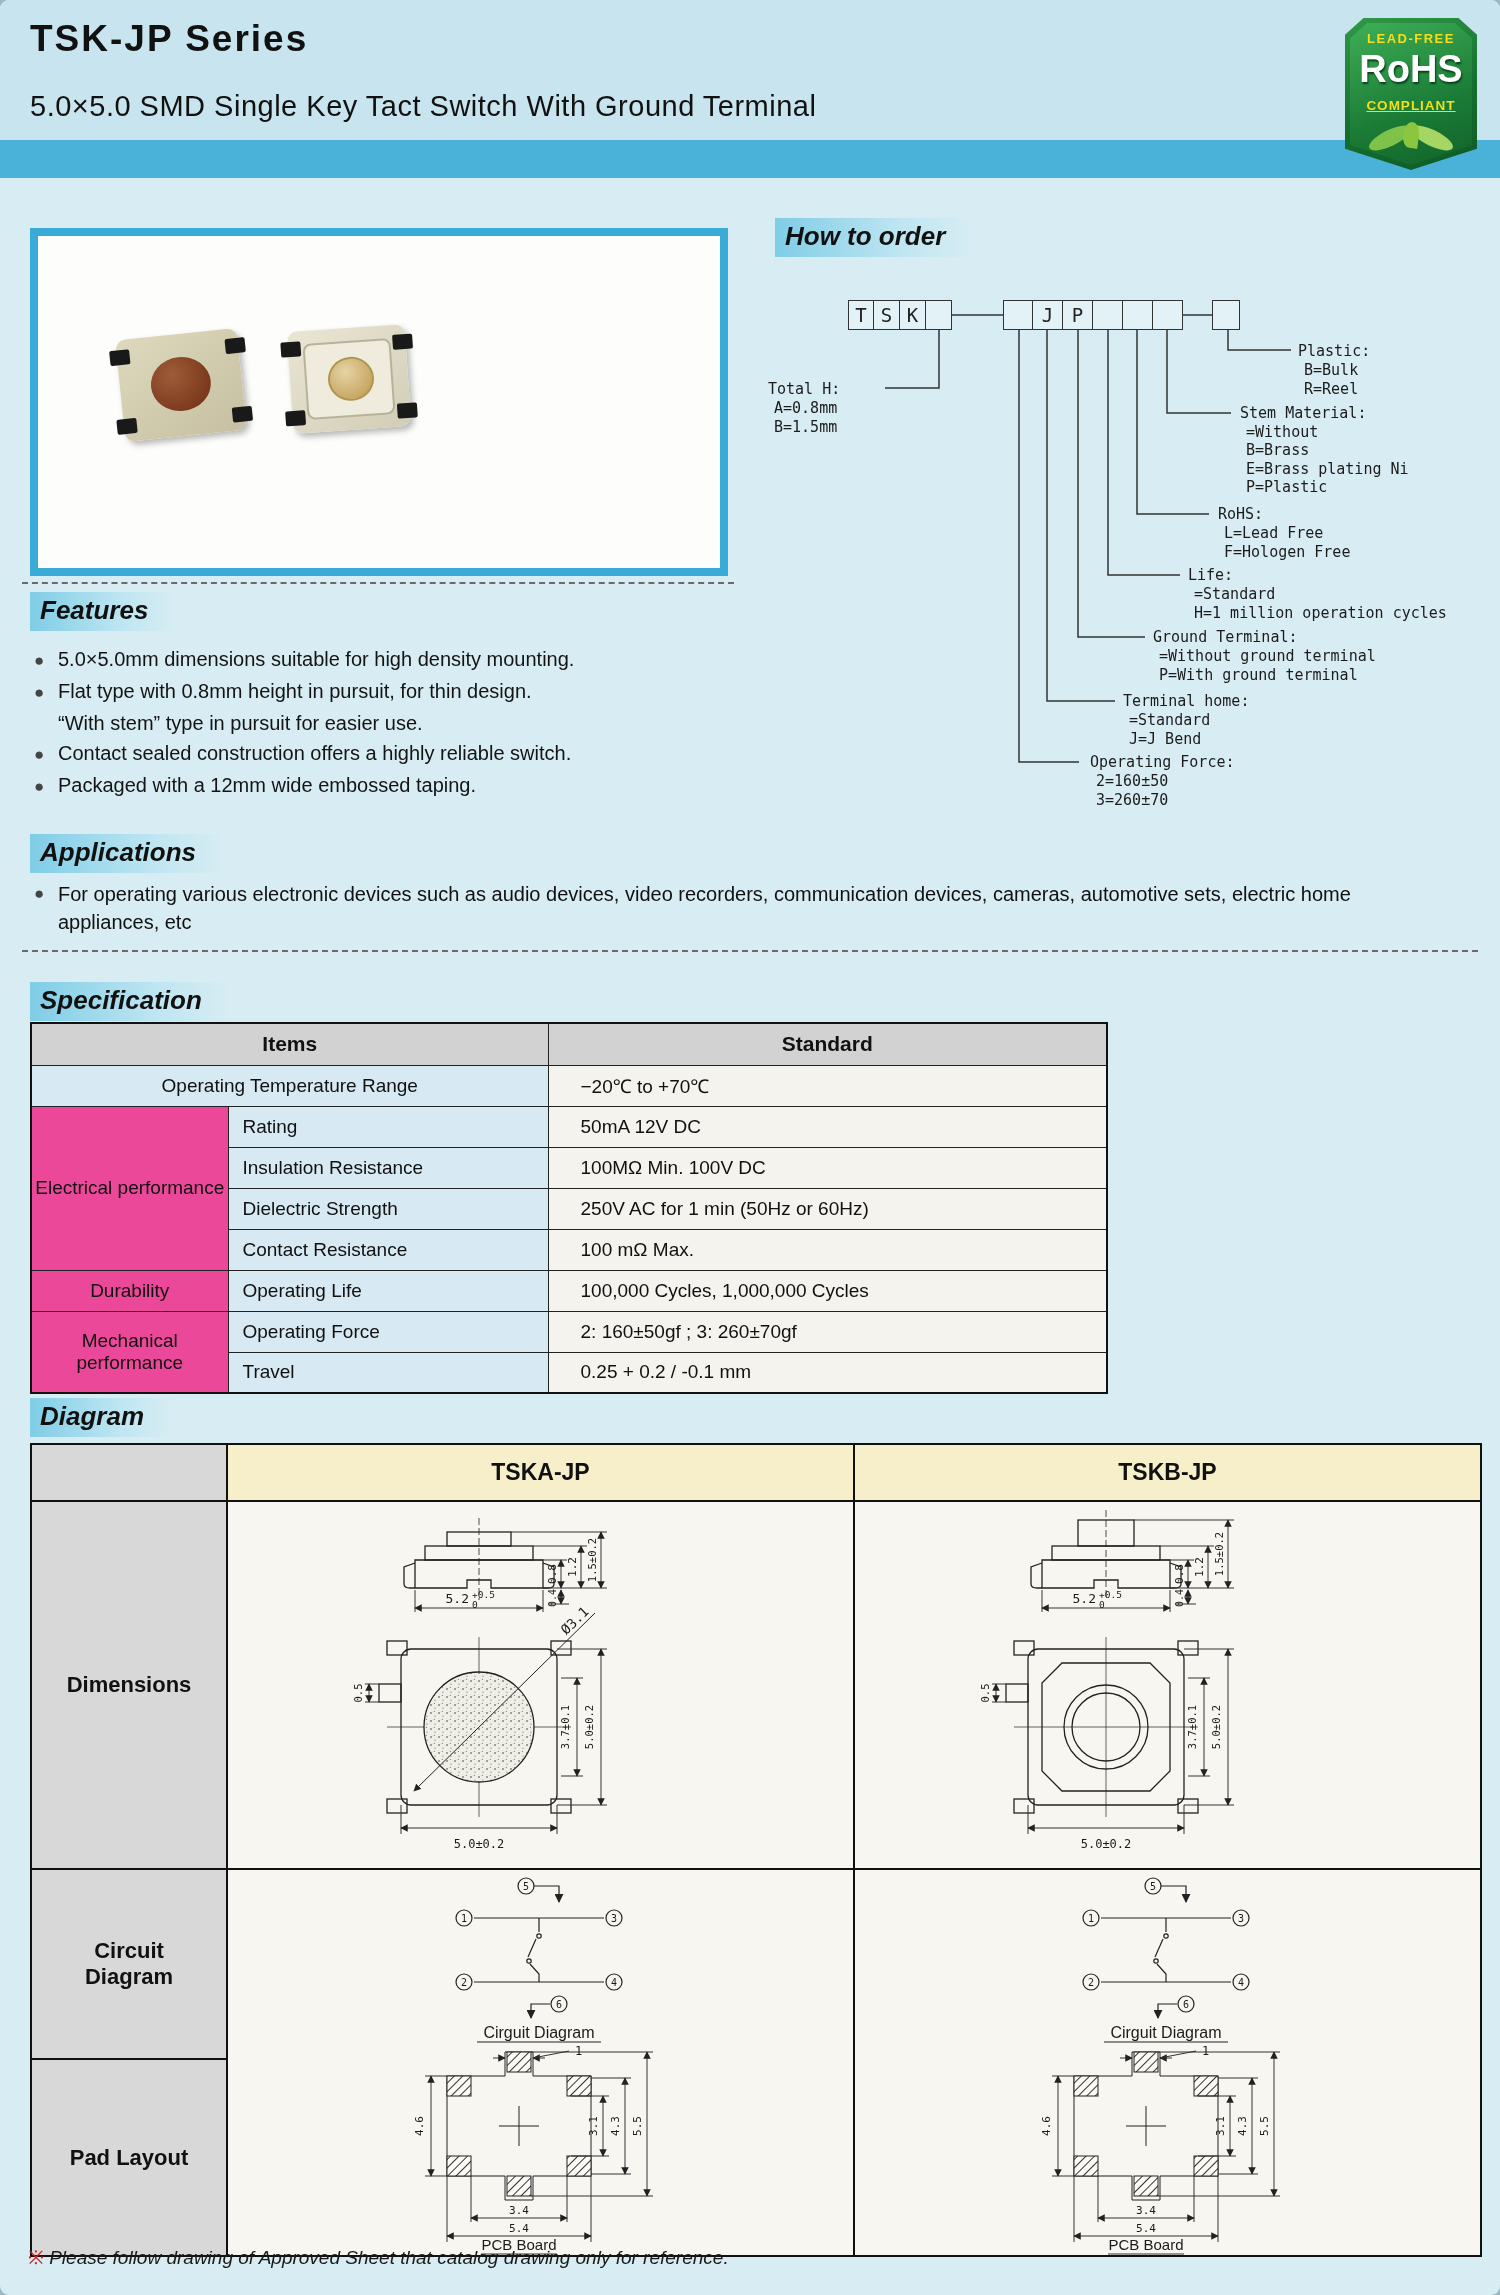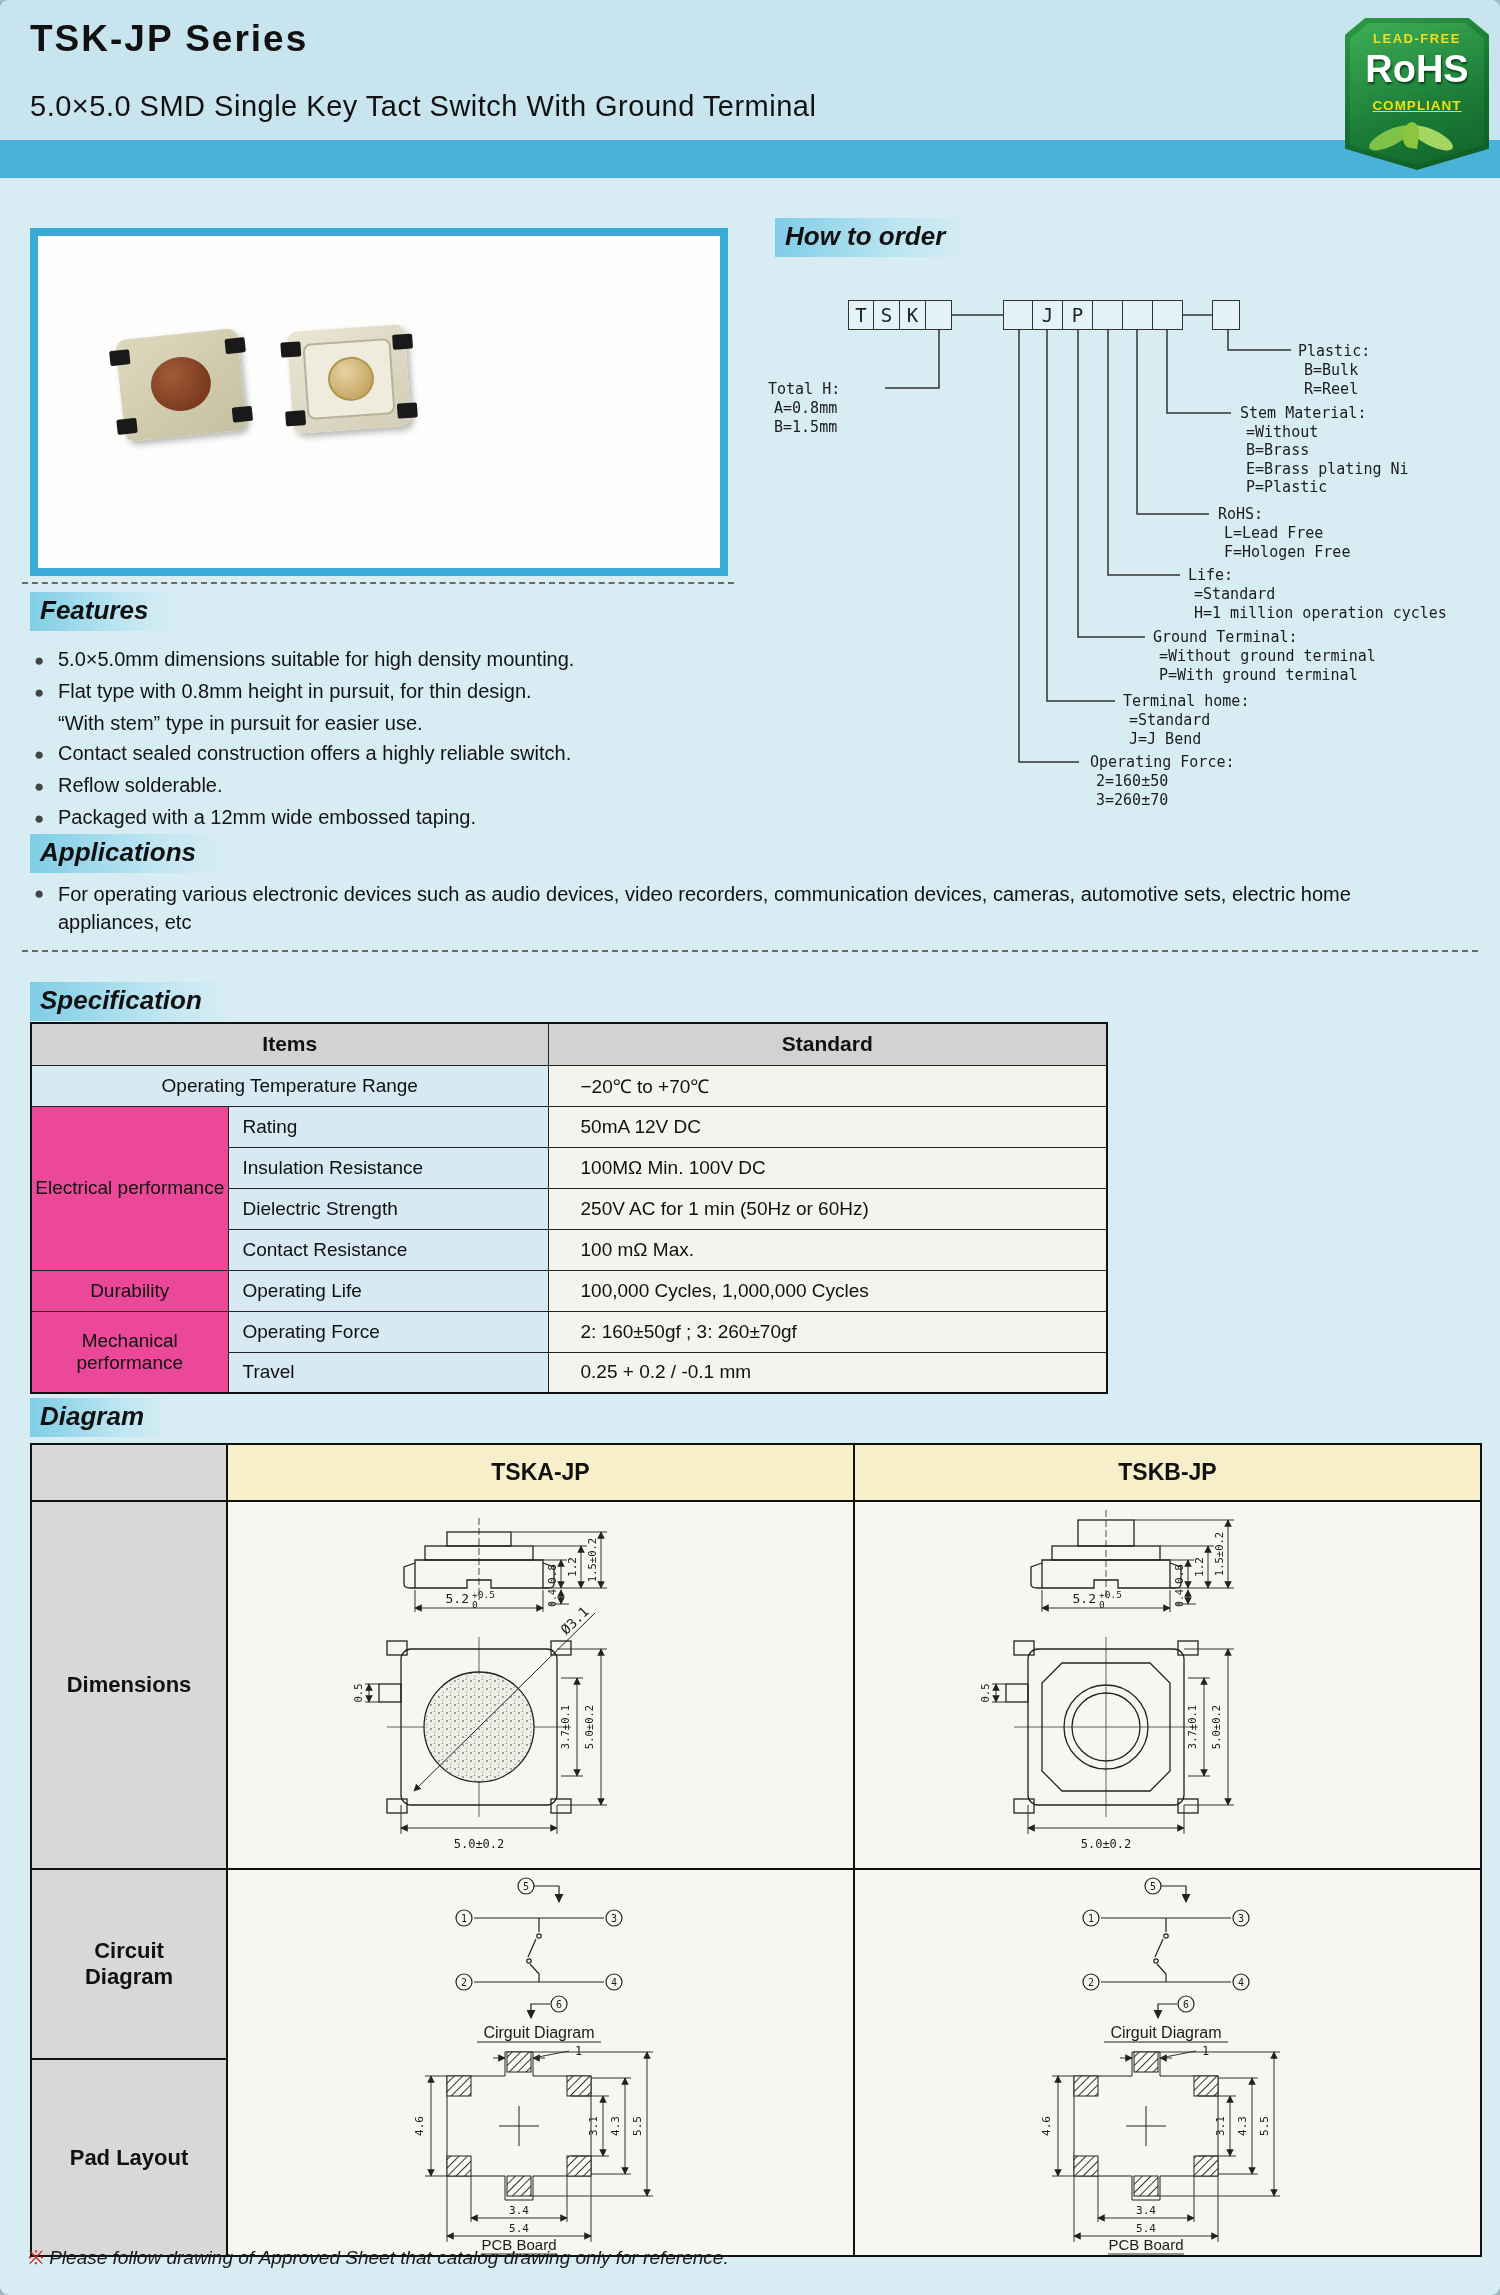--- a/index.html
+++ b/index.html
@@ -6,21 +6,21 @@
   #page{position:relative;width:1500px;height:2295px;background:#d7ecf3;overflow:hidden;
         font-family:"Liberation Sans",sans-serif;color:#111;border-radius:9px;}
   
   #hdr{position:absolute;left:0;top:0;width:1500px;height:140px;background:#c8e4ee;}
   #hdr-band{position:absolute;left:0;top:140px;width:1500px;height:38px;background:#4ab1d8;}
   #title{position:absolute;left:30px;top:18px;font-size:37px;font-weight:bold;letter-spacing:2px;}
   #subtitle{position:absolute;left:30px;top:90px;font-size:29px;font-weight:400;letter-spacing:.5px;}
   
   #badge{position:absolute;left:1345px;top:18px;width:132px;height:152px;
          clip-path:polygon(14% 0,86% 0,100% 11%,100% 86%,50% 100%,0 86%,0 11%);
-         background:linear-gradient(160deg,#2f9a47,#15702f 55%,#0d5a25);z-index:5;padding-left:12px;}
+         background:linear-gradient(160deg,#2f9a47,#15702f 55%,#0d5a25);z-index:5;}
   #badge .inner{position:absolute;left:5px;top:5px;right:5px;bottom:5px;
          clip-path:polygon(14% 0,86% 0,100% 11%,100% 86%,50% 100%,0 86%,0 11%);
          background:linear-gradient(160deg,#3fae57,#1b7c36 60%,#11632a);}
   #badge .t1{position:absolute;left:0;top:13px;width:100%;text-align:center;font-size:13px;
          font-weight:bold;color:#f2df1c;letter-spacing:1.5px;}
   #badge .t2{position:absolute;left:0;top:30px;width:100%;text-align:center;font-size:38px;
          font-weight:bold;color:#fff;text-shadow:1px 2px 2px #073f1a;}
   #badge .t3{position:absolute;left:0;top:80px;width:100%;text-align:center;font-size:13.5px;
          font-weight:bold;color:#f2df1c;letter-spacing:1px;text-decoration:underline;}
   .leaf{position:absolute;width:46px;height:16px;border-radius:50% 50% 50% 50%;}
@@ -219,21 +219,20 @@
     <div class="opt">2=160±50</div>
     <div class="opt">3=260±70</div>
   </div>
 
   <div class="section-h" style="left:30px;top:592px">Features</div>
   <div id="features-list">
     <div class="feat-line"><span class="blt">●</span><span>5.0×5.0mm dimensions suitable for high density mounting.</span></div>
     <div class="feat-line"><span class="blt">●</span><span>Flat type with 0.8mm height in pursuit, for thin design.</span></div>
     <div class="feat-line feat-sub"><span>“With stem”  type in pursuit for easier use.</span></div>
     <div class="feat-line"><span class="blt">●</span><span>Contact sealed construction offers a highly reliable switch.</span></div>
-    <div class="feat-line"><span class="blt">●</span><span>Reflow solderable.</span></div>
     <div class="feat-line"><span class="blt">●</span><span>Packaged with a 12mm wide embossed taping.</span></div>
   </div>
 
   <div class="section-h" style="left:30px;top:834px">Applications</div>
   <div id="apps-line">
     <span class="blt">●</span>
     <span class="txt">For operating various electronic devices such as audio devices, video recorders, communication devices, cameras, automotive sets, electric home appliances, etc</span>
   </div>
   <div class="dash-sep" style="left:22px;top:950px;width:1456px"></div>
 

